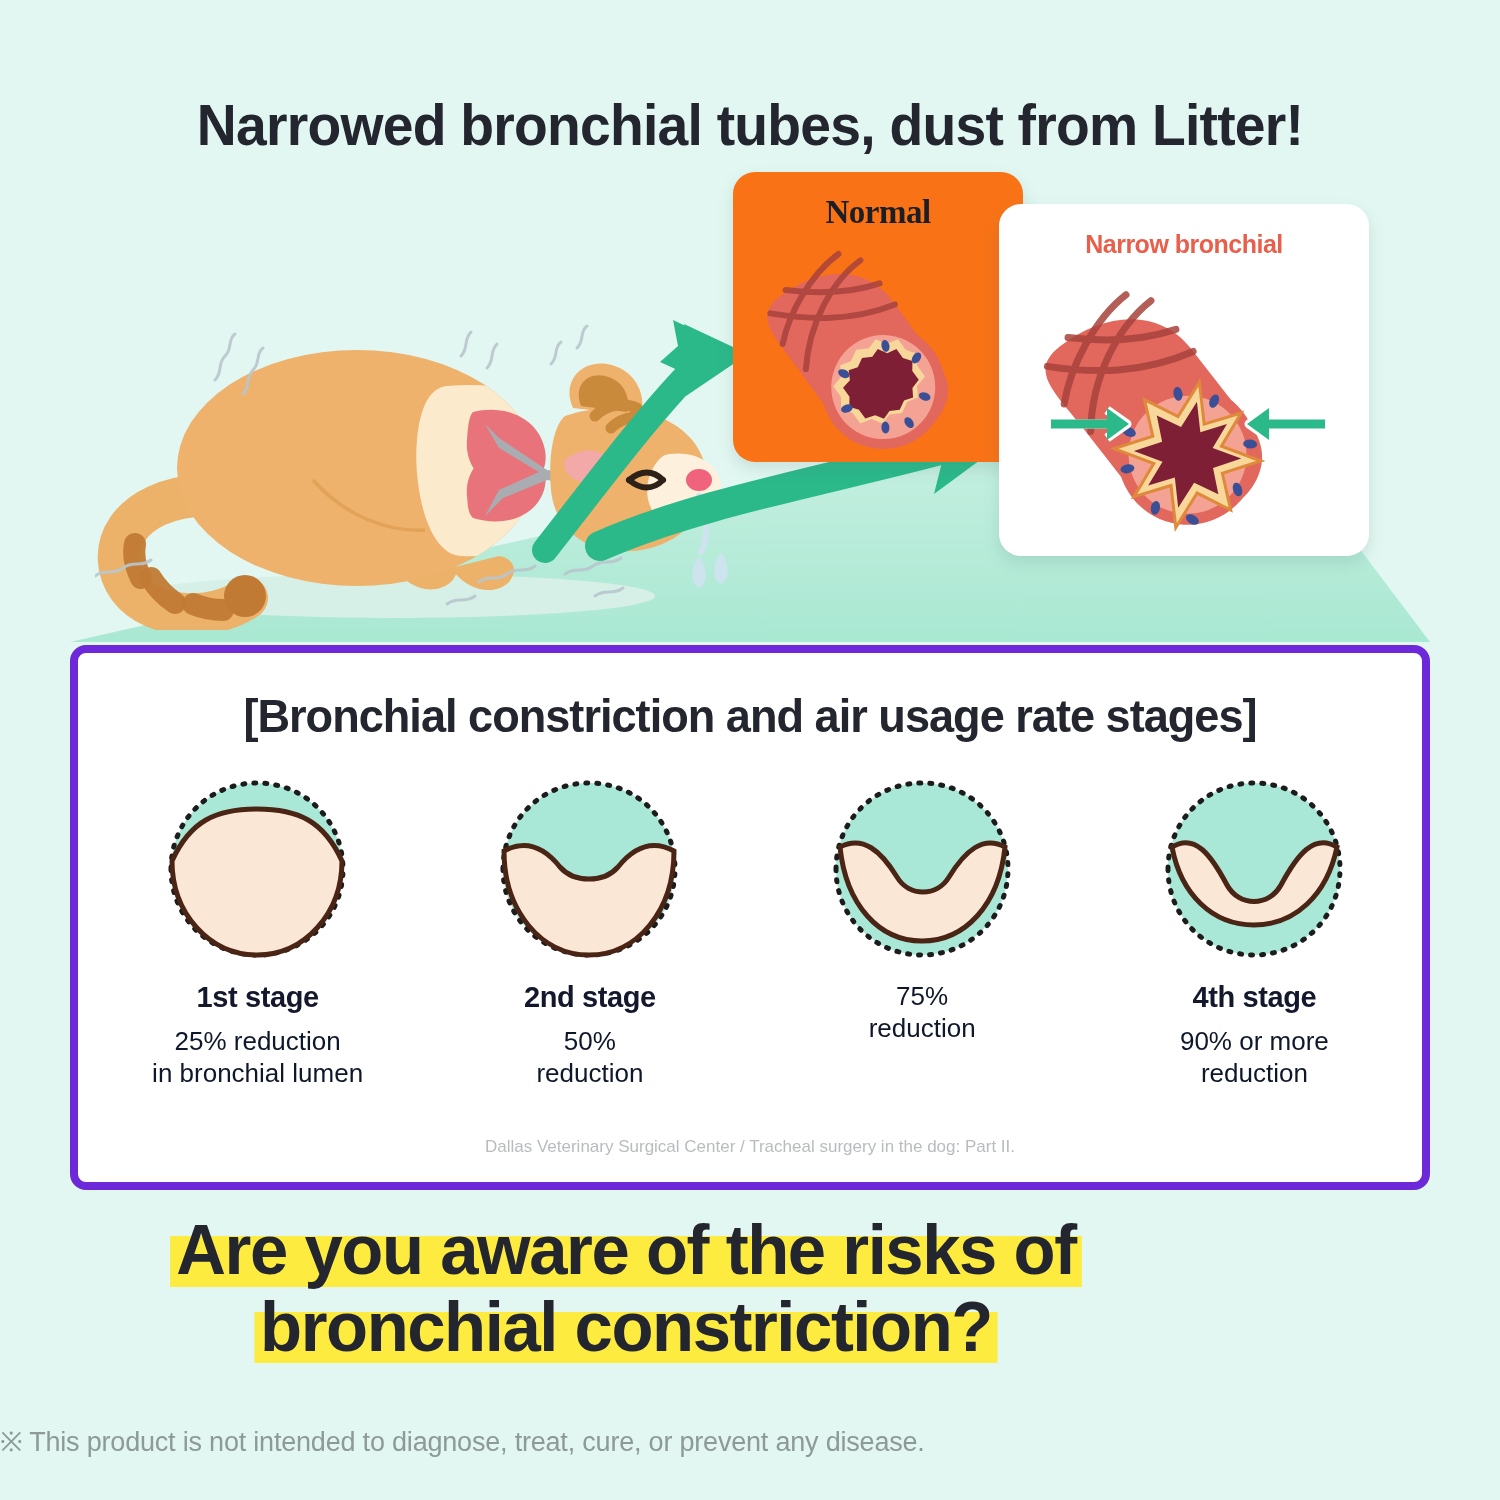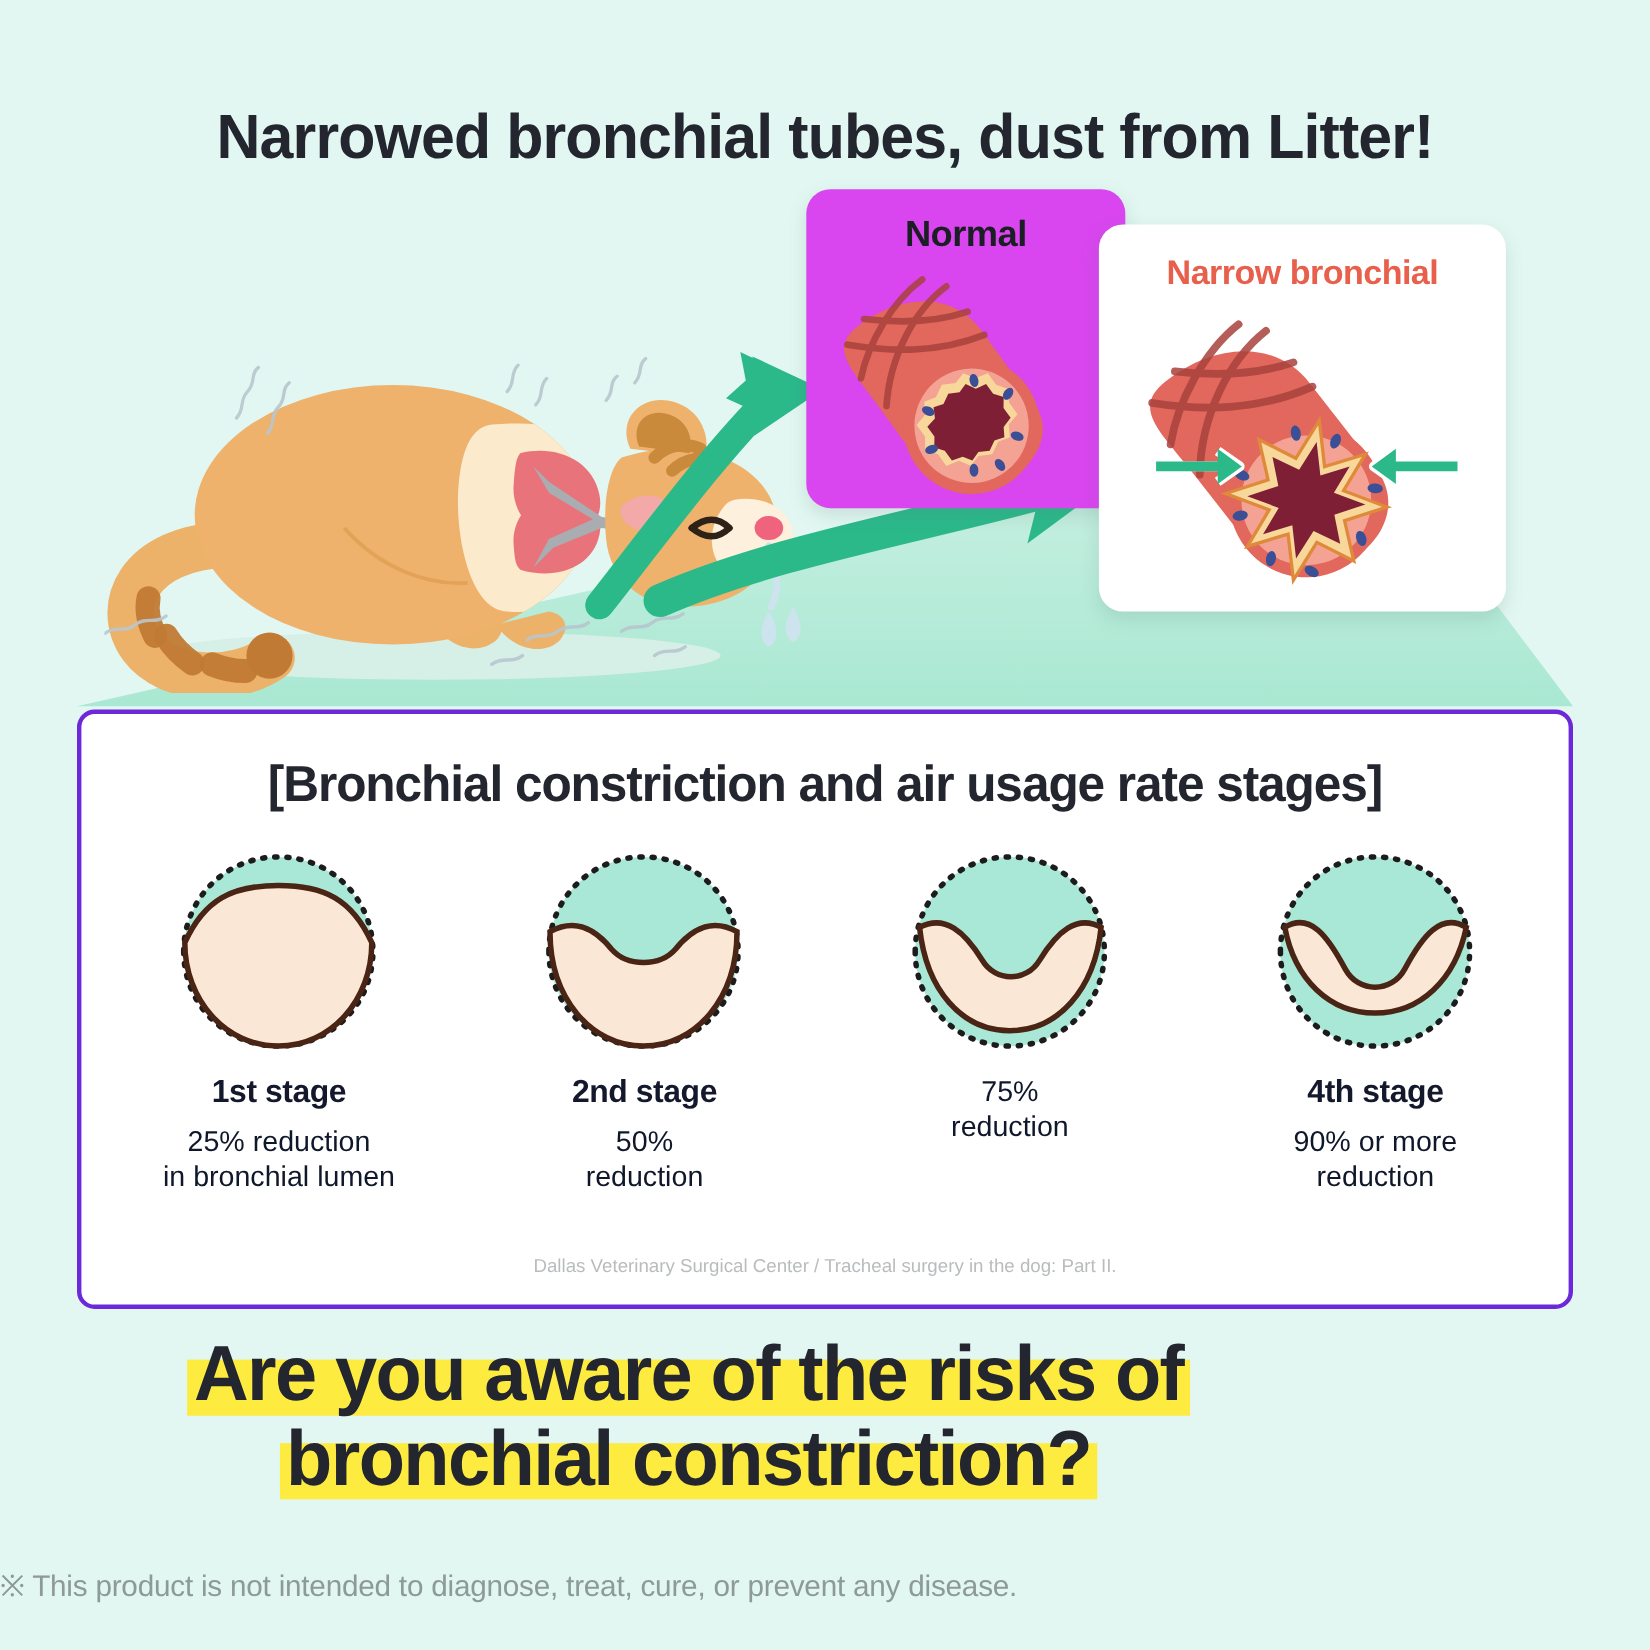--- a/index.html
+++ b/index.html
@@ -23,54 +23,55 @@
   }
 
   
   .card{
     position:absolute;
     border-radius:22px;
     box-shadow:0 7px 16px rgba(80,120,110,.17);
   }
   #card-normal{
     left:733px;top:172px;width:290px;height:290px;
-    background:#d946ef;
+    background:#f97316;
     z-index:6;
+    font-family:Liberation Serif, serif;
   }
   #card-narrow{
     left:999px;top:204px;width:370px;height:352px;
     background:#ffffff;
     z-index:8;
   }
   .card-title{
     position:absolute;left:0;width:100%;text-align:center;
     font-weight:bold;letter-spacing:-0.5px;
   }
   #card-normal .card-title{top:22px;font-size:33px;color:#1c1e25;}
-  #card-narrow .card-title{top:26px;font-size:31px;color:#e8604c;}
+  #card-narrow .card-title{top:26px;font-size:25px;color:#e8604c;}
 
   
   .funnel{position:absolute;left:0;top:430px;width:1500px;height:230px;z-index:2;}
 
   
   .arrows{position:absolute;left:0;top:150px;width:1500px;height:470px;z-index:5;}
 
   
   .cat{position:absolute;left:95px;top:320px;width:700px;height:310px;z-index:4;}
 
   
   .tube{position:absolute;}
   #tube-normal{left:28px;top:52px;width:236px;height:226px;}
   #tube-narrow{left:30px;top:58px;width:318px;height:286px;}
 
   
   .panel{
     position:absolute;left:70px;top:645px;width:1360px;height:545px;
     background:#ffffff;
-    border:4px solid #6d28d9;
+    border:8px solid #6d28d9;
     border-radius:16px;
     box-sizing:border-box;
     z-index:9;
   }
   .panel-title{
     position:absolute;top:36px;left:0;width:100%;
     text-align:center;
     font-size:46px;font-weight:bold;color:#23252f;
     letter-spacing:-1px;
     transform:scaleX(0.98);

